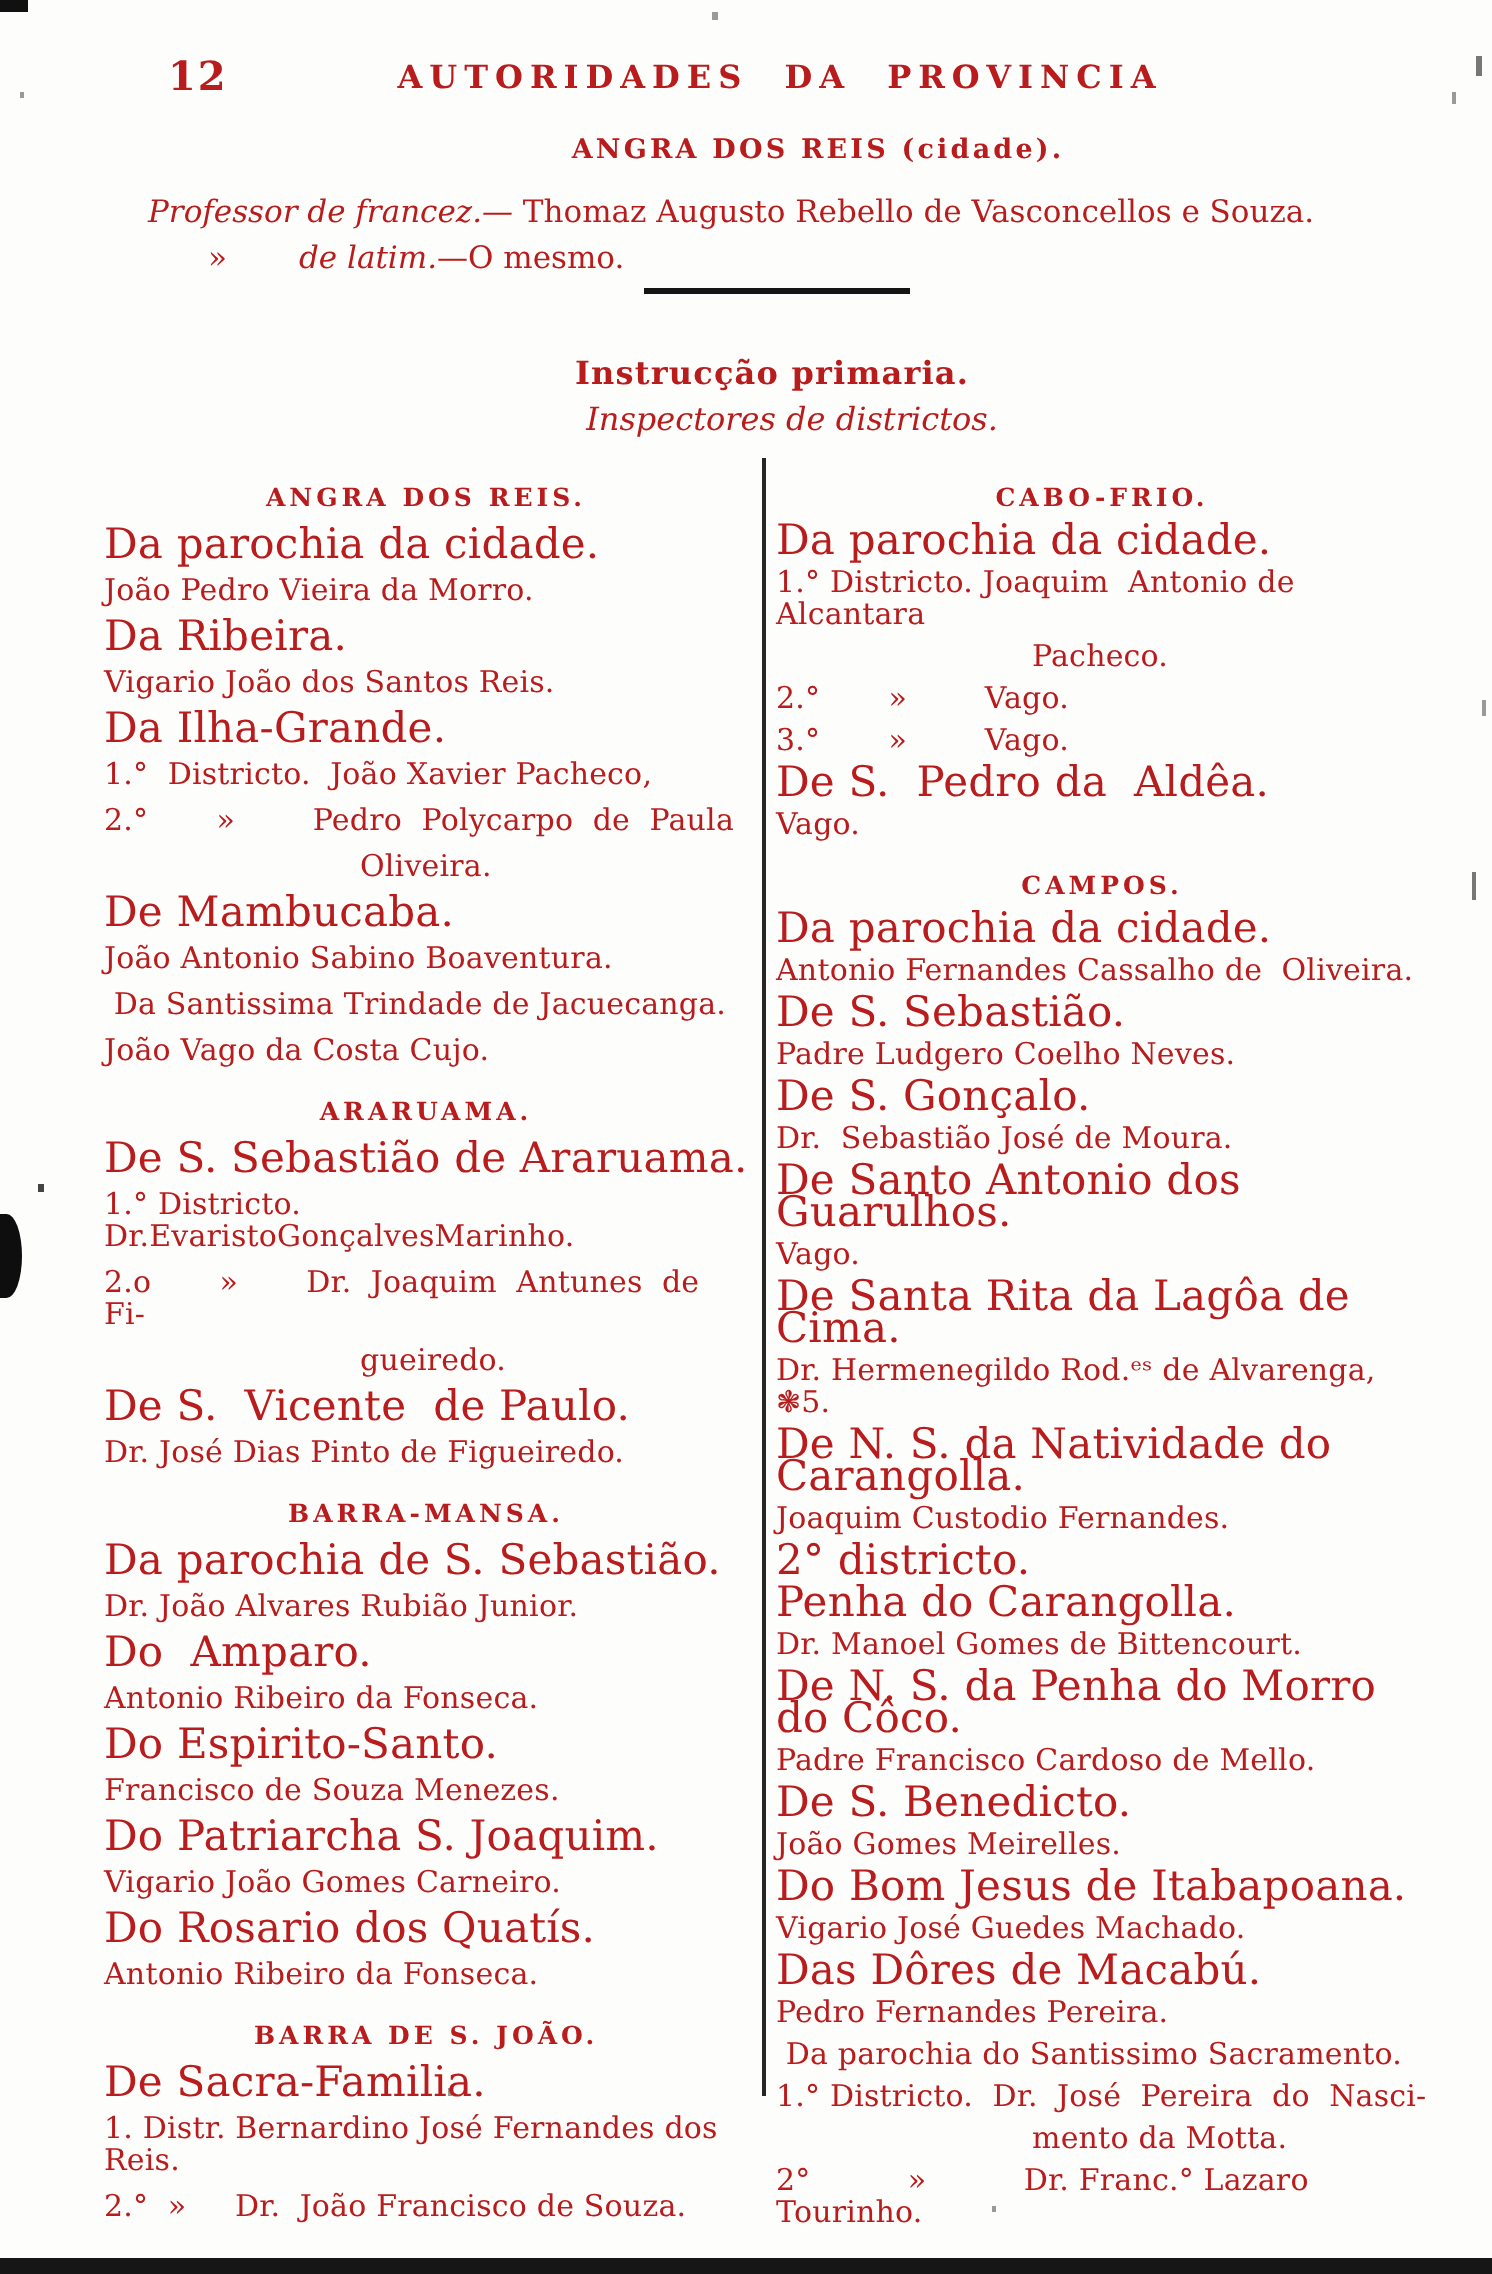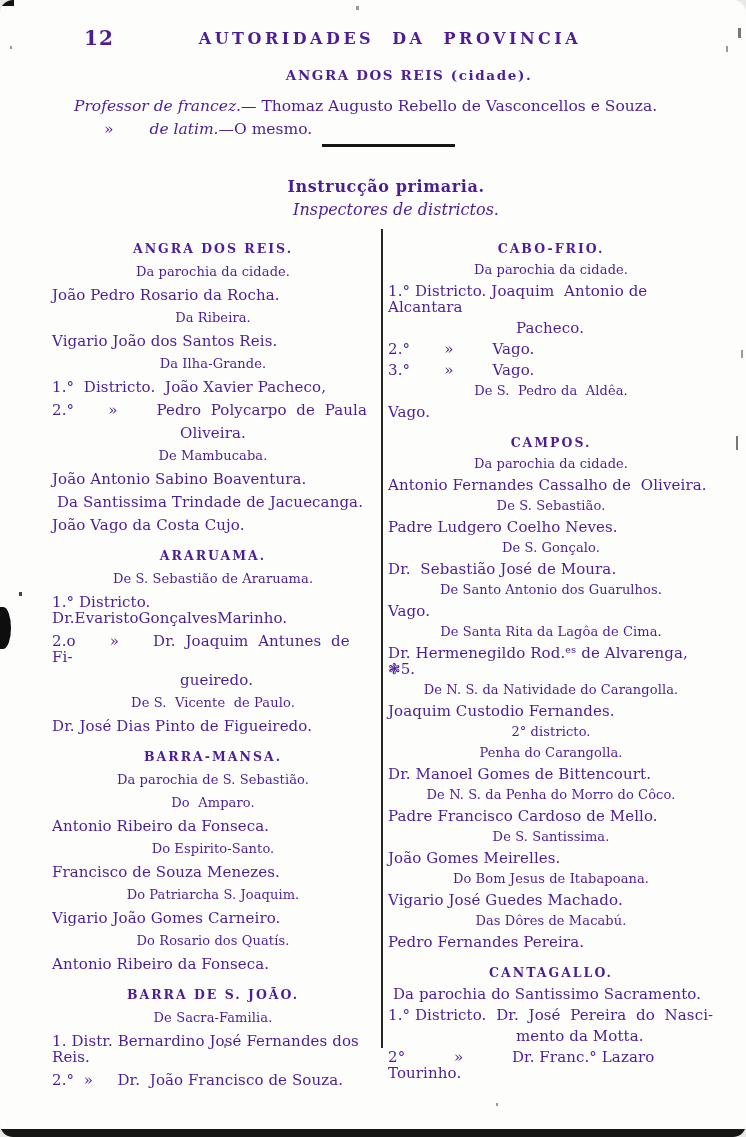--- a/index.html
+++ b/index.html
@@ -1,19 +1,19 @@
 <!DOCTYPE html>
 <html><head>
 <meta charset="utf-8">
 <style>
   html,body { margin:0; padding:0; background:#e8e8e6; }
   .page {
     position:relative; width:746px; height:1137px;
     background:#fdfdfc; overflow:hidden;
-    font-family:"DejaVu Serif", serif; color:#4c1d95;border-radius:13px;
+    font-family:"DejaVu Serif", serif; color:#b91c1c;
   }
   .pageno { position:absolute; left:84px; top:26px; font-size:20px; font-weight:bold; letter-spacing:1px; }
   .title  { position:absolute; left:40px; top:29px; width:700px; text-align:center;
             font-size:16px; font-weight:bold; letter-spacing:3.5px; word-spacing:9px; }
   .subtitle { position:absolute; left:64px; top:67px; width:690px; text-align:center;
             font-size:13.5px; font-weight:bold; letter-spacing:1.6px; }
   .prof1 { position:absolute; left:74px; top:97px; font-size:15.5px; white-space:pre-wrap; }
   .prof2 { position:absolute; left:104px; top:120px; font-size:15.5px; white-space:pre-wrap; }
   .it { font-style:italic; }
   .ditto { display:inline-block; margin-right:36px; }
@@ -22,21 +22,21 @@
             font-size:16px; font-weight:bold; letter-spacing:0.6px;margin-top:16px; }
   .h-inspectors { position:absolute; left:36px; top:200px; width:720px; text-align:center;
             font-size:16px; font-style:italic; }
   .col { position:absolute; top:226px; font-size:15px; line-height:16px; }
   .col-left  { left:52px;  width:322px; }
   .col-right { left:388px; width:326px; }
   .line { white-space:pre-wrap; margin-top:7px; letter-spacing:0.1px; }
   .col-right .line { margin-top:5px; }
   .line.head { text-align:center; font-size:12.5px; font-weight:bold; letter-spacing:2px;
                margin-top:15px; margin-bottom:1px; }
-  .line.place { text-align:center; font-size:13px; }
+  .line.place { text-align:left; font-size:21px; }
   .line.cont { padding-left:128px; }
   .vrule { position:absolute; left:381px; top:229px; width:2px; height:819px; background:#262626; }
   .bottom-bar { position:absolute; left:0; bottom:0; width:746px; height:8px; background:#161616; }
   .ink-blob { position:absolute; left:0; top:607px; width:11px; height:42px; background:#0e0e0e;
               border-radius:0 70% 70% 0 / 0 50% 50% 0; }
   .ink-dot  { position:absolute; left:19px; top:592px; width:3px; height:4px; background:#444; }
   .corner-mark { position:absolute; left:0; top:0; width:14px; height:6px; background:#111; }
   .speck { position:absolute; background:#9a9a96; }
   .s1 { left:356px; top:6px;  width:3px; height:4px; }
   .s2 { left:738px; top:28px; width:3px; height:10px; background:#777; }
@@ -71,40 +71,41 @@
   <div class="prof2"><span class="ditto">»</span><span class="it">de latim.</span><span>—O mesmo.</span></div>
 
   <div class="divider"></div>
 
   <div class="h-primary">Instrucção primaria.</div>
   <div class="h-inspectors">Inspectores de districtos.</div>
 
   <div class="col col-left">
       <div class="line head">ANGRA DOS REIS.</div>
       <div class="line place">Da parochia da cidade.</div>
-      <div class="line name">João Pedro Rosario da Rocha.</div>
+      <div class="line name">João Pedro Vieira da Morro.</div>
       <div class="line place">Da Ribeira.</div>
       <div class="line name">Vigario João dos Santos Reis.</div>
       <div class="line place">Da Ilha-Grande.</div>
       <div class="line name">1.°  Districto.  João Xavier Pacheco,</div>
       <div class="line name">2.°       »        Pedro  Polycarpo  de  Paula</div>
       <div class="line cont">Oliveira.</div>
       <div class="line place">De Mambucaba.</div>
       <div class="line name">João Antonio Sabino Boaventura.</div>
       <div class="line name"> Da Santissima Trindade de Jacuecanga.</div>
       <div class="line name">João Vago da Costa Cujo.</div>
       <div class="line head">ARARUAMA.</div>
       <div class="line place">De S. Sebastião de Araruama.</div>
       <div class="line name">1.° Districto. Dr.EvaristoGonçalvesMarinho.</div>
       <div class="line name">2.o       »       Dr.  Joaquim  Antunes  de  Fi-</div>
       <div class="line cont">gueiredo.</div>
       <div class="line place">De S.  Vicente  de Paulo.</div>
       <div class="line name">Dr. José Dias Pinto de Figueiredo.</div>
       <div class="line head">BARRA-MANSA.</div>
       <div class="line place">Da parochia de S. Sebastião.</div>
+      <div class="line name">Dr. João Alvares Rubião Junior.</div>
       <div class="line place">Do  Amparo.</div>
       <div class="line name">Antonio Ribeiro da Fonseca.</div>
       <div class="line place">Do Espirito-Santo.</div>
       <div class="line name">Francisco de Souza Menezes.</div>
       <div class="line place">Do Patriarcha S. Joaquim.</div>
       <div class="line name">Vigario João Gomes Carneiro.</div>
       <div class="line place">Do Rosario dos Quatís.</div>
       <div class="line name">Antonio Ribeiro da Fonseca.</div>
       <div class="line head">BARRA DE S. JOÃO.</div>
       <div class="line place">De Sacra-Familia.</div>
@@ -132,27 +133,26 @@
       <div class="line name">Vago.</div>
       <div class="line place">De Santa Rita da Lagôa de Cima.</div>
       <div class="line name">Dr. Hermenegildo Rod.ᵉˢ de Alvarenga, ❃5.</div>
       <div class="line place">De N. S. da Natividade do Carangolla.</div>
       <div class="line name">Joaquim Custodio Fernandes.</div>
       <div class="line place">2° districto.</div>
       <div class="line place">Penha do Carangolla.</div>
       <div class="line name">Dr. Manoel Gomes de Bittencourt.</div>
       <div class="line place">De N. S. da Penha do Morro do Côco.</div>
       <div class="line name">Padre Francisco Cardoso de Mello.</div>
-      <div class="line place">De S. Santissima.</div>
+      <div class="line place">De S. Benedicto.</div>
       <div class="line name">João Gomes Meirelles.</div>
       <div class="line place">Do Bom Jesus de Itabapoana.</div>
       <div class="line name">Vigario José Guedes Machado.</div>
       <div class="line place">Das Dôres de Macabú.</div>
       <div class="line name">Pedro Fernandes Pereira.</div>
-      <div class="line head">CANTAGALLO.</div>
       <div class="line name"> Da parochia do Santissimo Sacramento.</div>
       <div class="line name">1.° Districto.  Dr.  José  Pereira  do  Nasci-</div>
       <div class="line cont">mento da Motta.</div>
       <div class="line name">2°          »          Dr. Franc.° Lazaro Tourinho.</div>
     </div>
 
   <div class="ink-blob"></div>
   <div class="ink-dot"></div>
   <div class="bottom-bar"></div>
 

